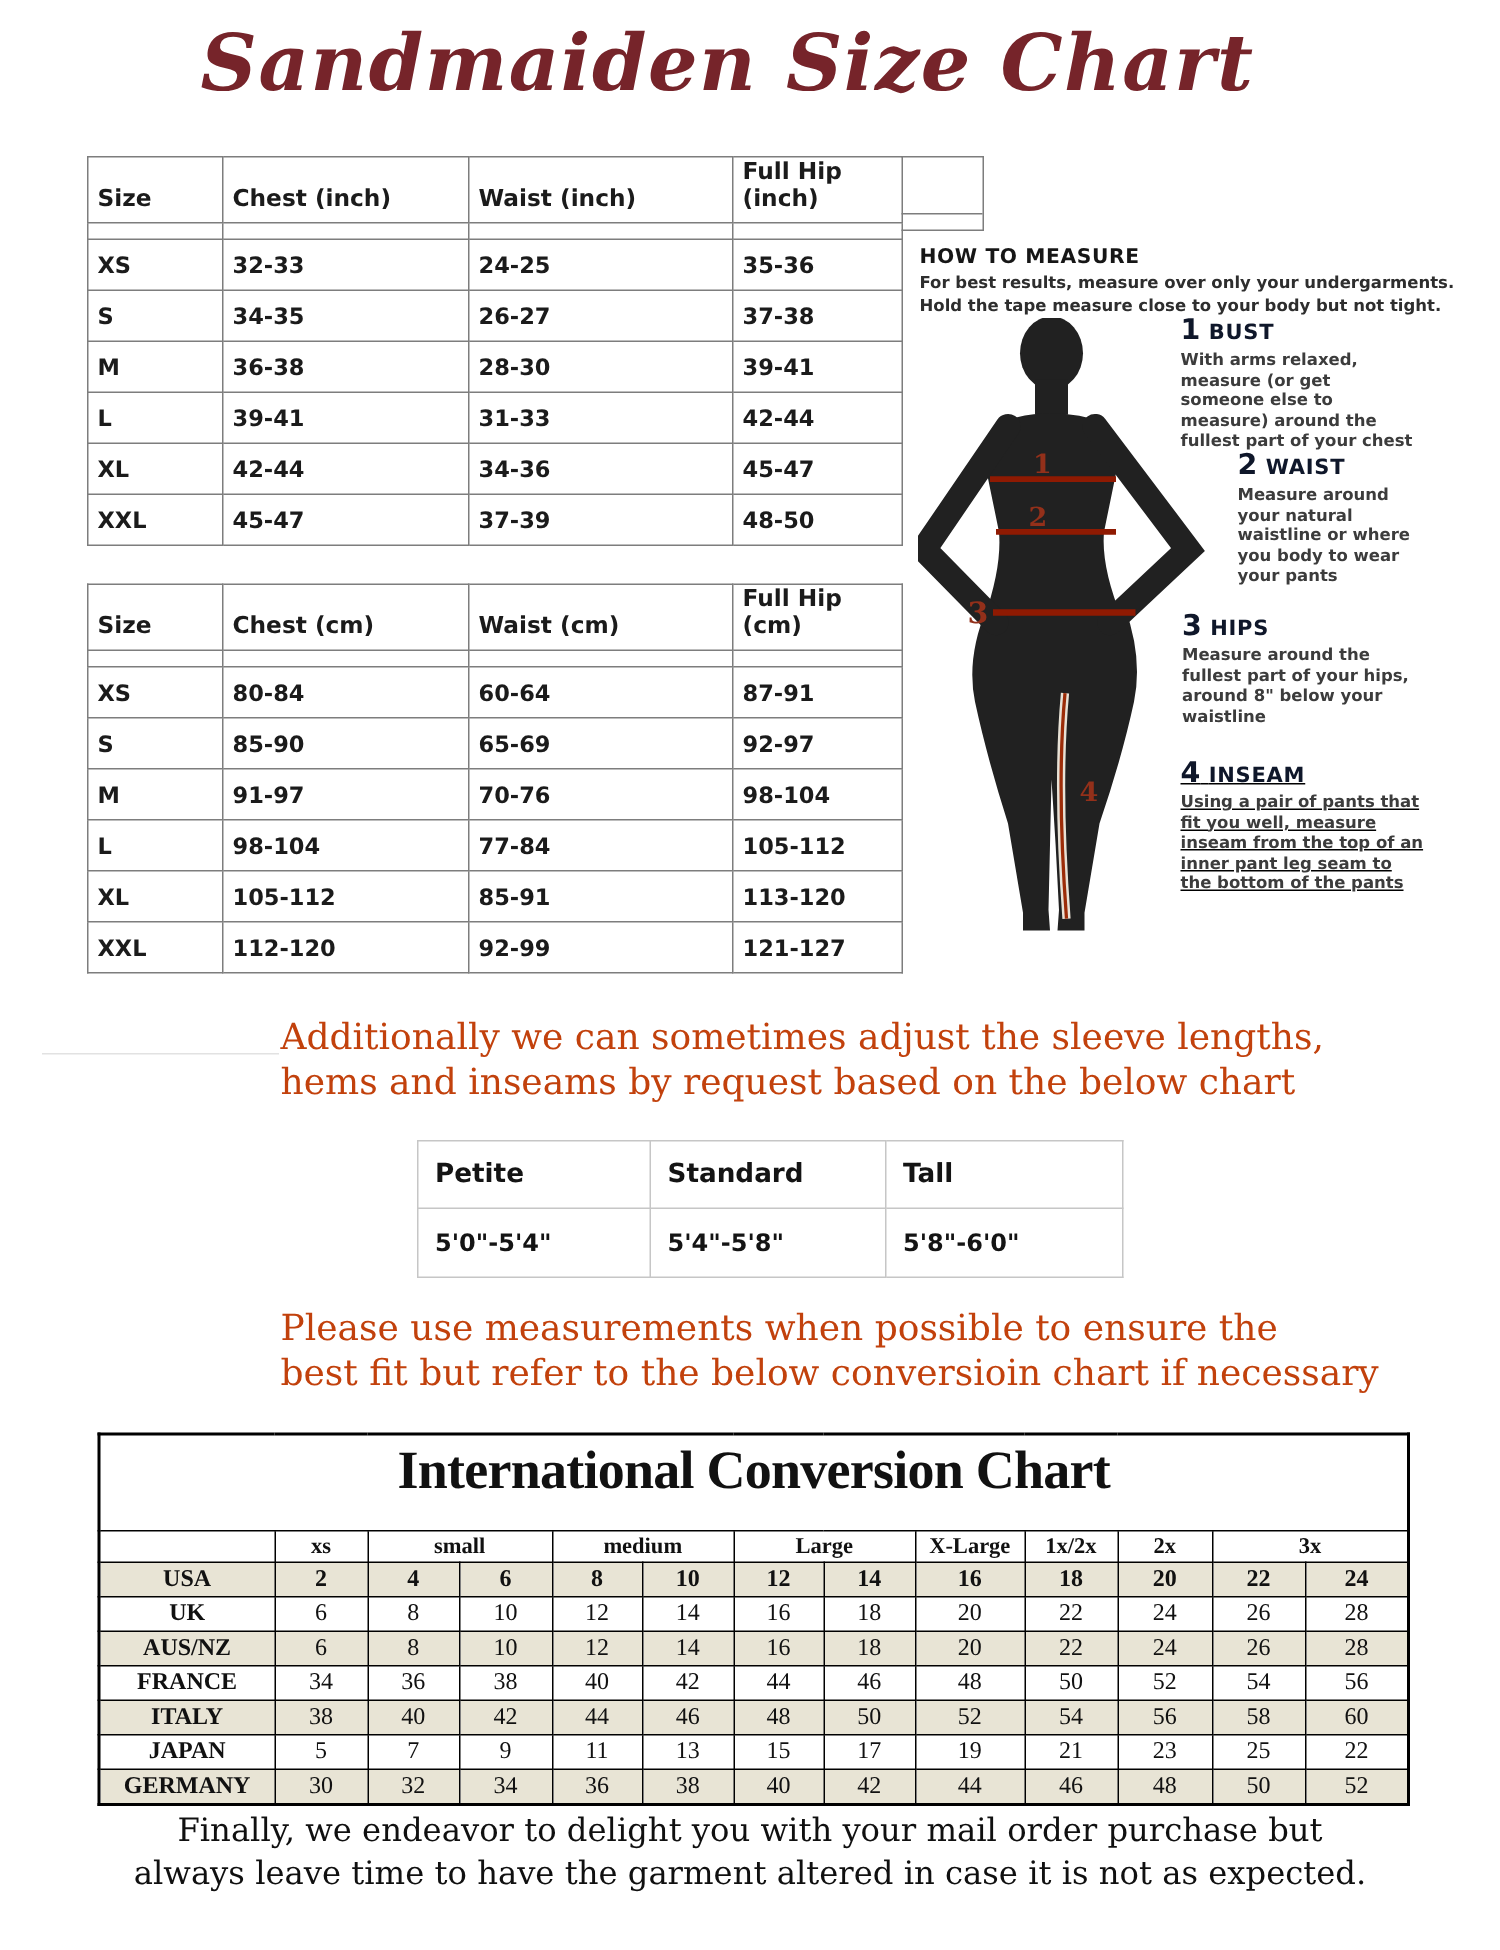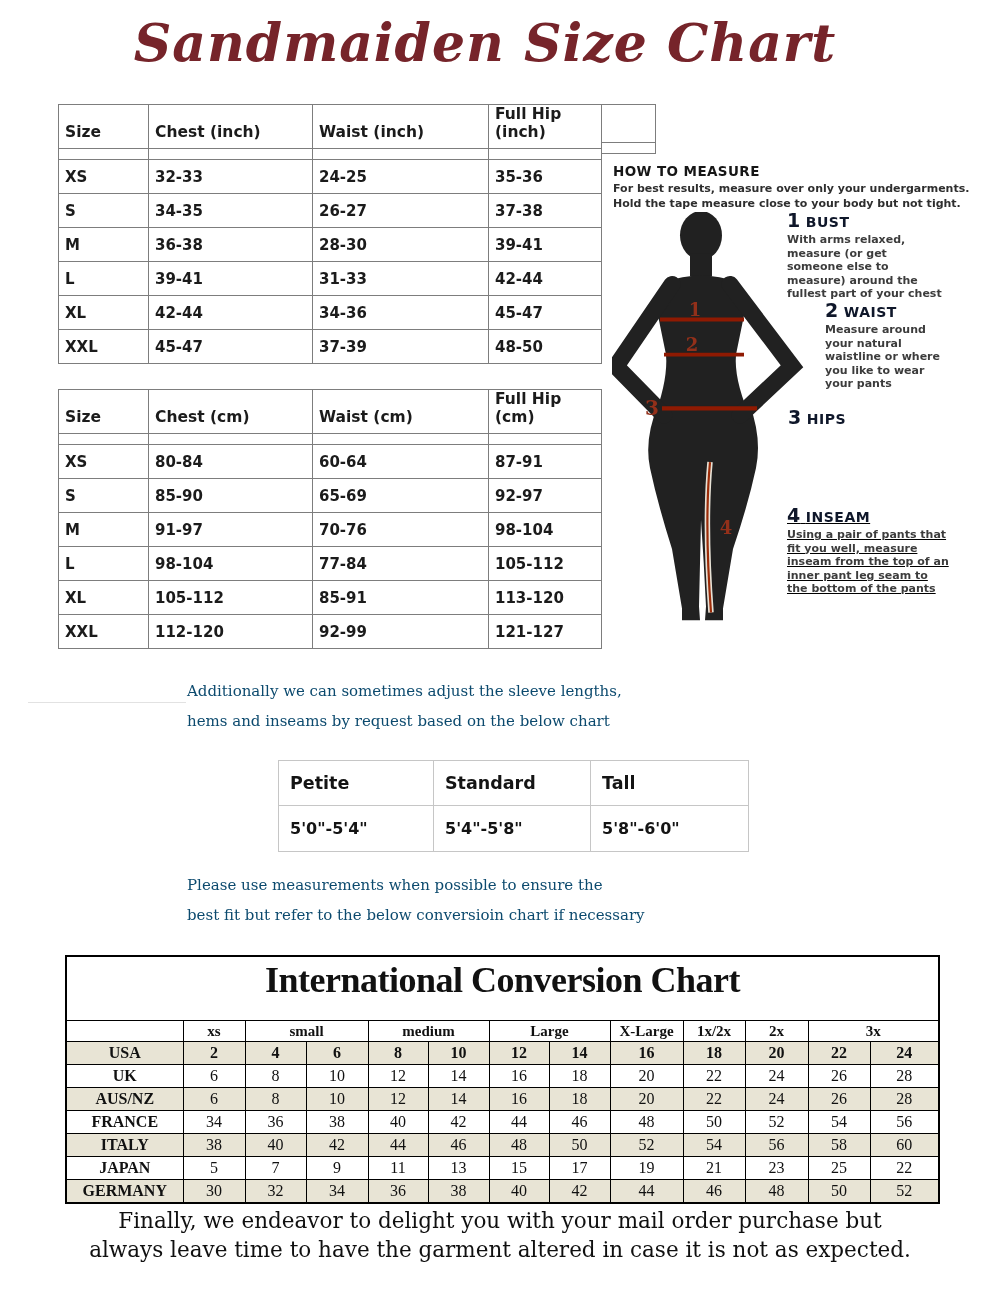--- a/index.html
+++ b/index.html
@@ -42,22 +42,22 @@
   .step-num  { font-size:19px; }
   .step-name { font-size:14px; letter-spacing:0.5px; }
   .step-text { font-size:11px; font-weight:bold; color:#3c3c3c; line-height:13.5px; margin-top:2px; }
   #step-bust   { left:787px; top:211px; width:158px; }
   #step-waist  { left:825px; top:301px; width:122px; }
   #step-hips   { left:788px; top:408px; width:164px; }
   #step-inseam { left:787px; top:506px; width:164px;text-decoration:underline; }
   #figure-svg { position:absolute; left:612px; top:212px; width:200px; height:420px; }
 
   
-  .para { position:absolute; font-family:"DejaVu Serif", serif; font-size:15px;
-          color:#0c4a6e; line-height:30px; }
+  .para { position:absolute; font-family:"DejaVu Serif", serif; font-size:24px;
+          color:#c2410c; line-height:30px; }
   #para-adjust  { left:187px; top:676px; }
   #para-measure { left:187px; top:870px; }
   .scan-line { position:absolute; left:28px; top:702px; width:158px; height:1px; background:#e2e2e2; }
   .footer-note { position:absolute; left:0; top:1206px; width:1000px; text-align:center;
                  font-family:"DejaVu Serif", serif; font-size:21.5px; color:#101010; line-height:29px; }
 
   
   #tbl-height { position:absolute; left:278px; top:760px; width:470px;
                 border-collapse:collapse; table-layout:fixed; }
   #tbl-height td { border:1px solid #c6c6c6; color:#141414; font-weight:bold;
@@ -234,24 +234,25 @@
       <text x="114" y="330" font-size="18">4</text>
     </g>
   </svg>
 
   <div class="step" id="step-bust">
     <div class="step-head"><span class="step-num">1</span> <span class="step-name">BUST</span></div>
     <div class="step-text">With arms relaxed, measure (or get someone else to measure) around the fullest part of your chest</div>
   </div>
   <div class="step" id="step-waist">
     <div class="step-head"><span class="step-num">2</span> <span class="step-name">WAIST</span></div>
-    <div class="step-text">Measure around your natural waistline or where you like to wear your pants</div>
+    <div class="step-text">Measure around your natural waistline or where you body to wear your pants</div>
   </div>
   <div class="step" id="step-hips">
     <div class="step-head"><span class="step-num">3</span> <span class="step-name">HIPS</span></div>
+    <div class="step-text">Measure around the fullest part of your hips, around 8" below your waistline</div>
   </div>
   <div class="step" id="step-inseam">
     <div class="step-head"><span class="step-num">4</span> <span class="step-name">INSEAM</span></div>
     <div class="step-text">Using a pair of pants that fit you well, measure inseam from the top of an inner pant leg seam to the bottom of the pants</div>
   </div>
 
   <div class="scan-line"></div>
 
   <div class="para" id="para-adjust">
     <div>Additionally we can sometimes adjust the sleeve lengths,</div>

